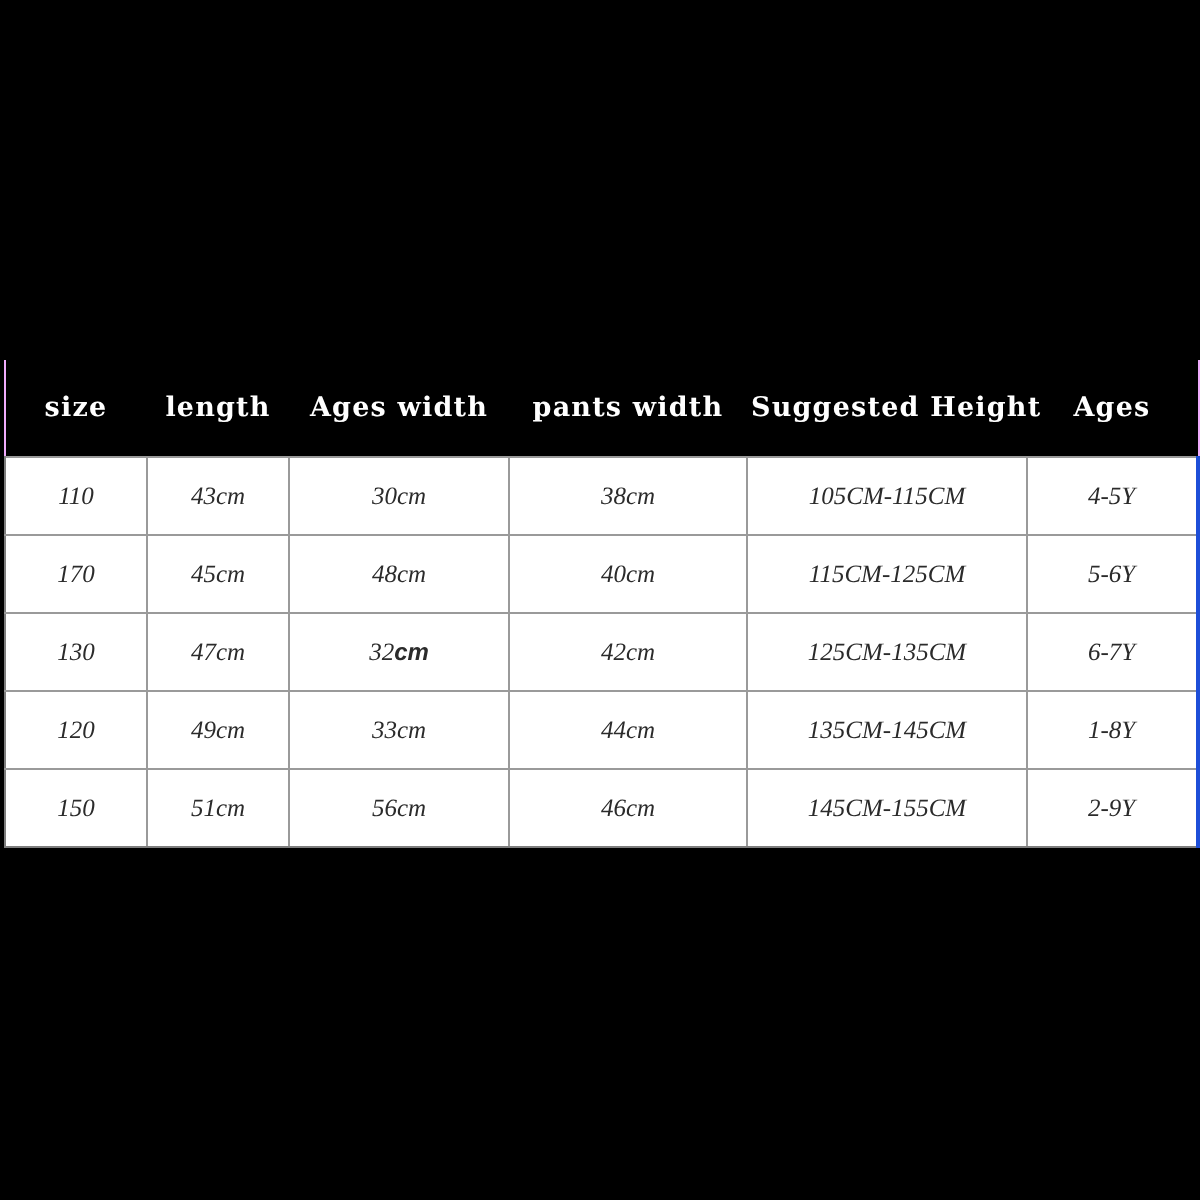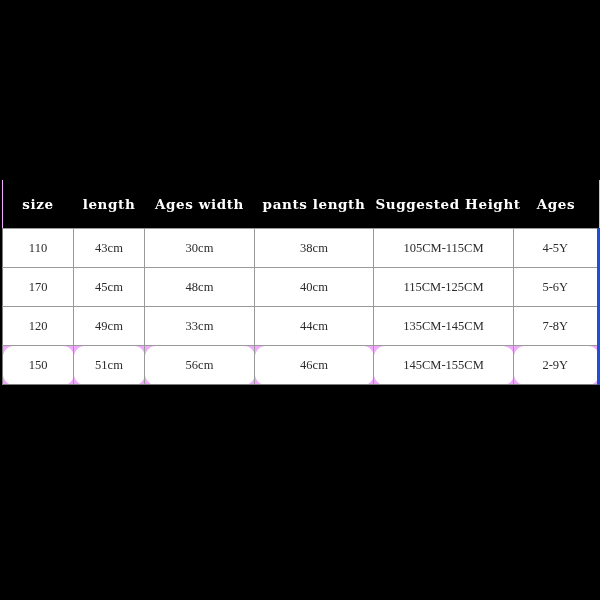--- a/index.html
+++ b/index.html
@@ -57,31 +57,31 @@
     color: #2b2b2b;
     font-family: "Liberation Serif", "DejaVu Serif", serif;
     font-weight: 400;
     font-size: 12.5px;
     height: 38px;
     padding: 0 2px;
     text-align: center;
     vertical-align: middle;
     border: 1px solid #9a9a9a;
     white-space: nowrap;
+    font-style: italic;
   }
   #size-chart-table tbody tr td:first-child {
     border-left: 1px solid #7d7d7d;
   }
   #size-chart-table tbody tr td:last-child {
-    border-right: 4px solid #1d4ed8;
+    border-right: 2px solid #1d4ed8;
     text-align: center;
   }
   #size-chart-table tbody tr:last-child td {
     border-bottom: 1px solid #7d7d7d;
-    border-radius: 11px;
   }
   .em {
     font-family: "Liberation Sans", "DejaVu Sans", sans-serif;
     font-weight: 700;
     font-size: 12px;
   }
 </style>
 </head>
 <body>
 
@@ -94,21 +94,21 @@
       <col class="c-chest">
       <col class="c-pants">
       <col class="c-height">
       <col class="c-ages">
     </colgroup>
     <thead>
       <tr>
         <th>size</th>
         <th>length</th>
         <th>Ages width</th>
-        <th>pants length</th>
+        <th>pants width</th>
         <th>Suggested Height</th>
         <th>Ages</th>
       </tr>
     </thead>
     <tbody>
       <tr>
         <td>110</td>
         <td>43cm</td>
         <td><span>30</span><span>cm</span></td>
         <td>38cm</td>
@@ -117,26 +117,34 @@
       </tr>
       <tr>
         <td>170</td>
         <td>45cm</td>
         <td><span>48</span><span>cm</span></td>
         <td>40cm</td>
         <td>115CM-125CM</td>
         <td>5-6Y</td>
       </tr>
       <tr>
+        <td>130</td>
+        <td>47cm</td>
+        <td><span>32</span><span class="em">cm</span></td>
+        <td>42cm</td>
+        <td>125CM-135CM</td>
+        <td>6-7Y</td>
+      </tr>
+      <tr>
         <td>120</td>
         <td>49cm</td>
         <td><span>33</span><span>cm</span></td>
         <td>44cm</td>
         <td>135CM-145CM</td>
-        <td>7-8Y</td>
+        <td>1-8Y</td>
       </tr>
       <tr>
         <td>150</td>
         <td>51cm</td>
         <td><span>56</span><span>cm</span></td>
         <td>46cm</td>
         <td>145CM-155CM</td>
         <td>2-9Y</td>
       </tr>
     </tbody>

